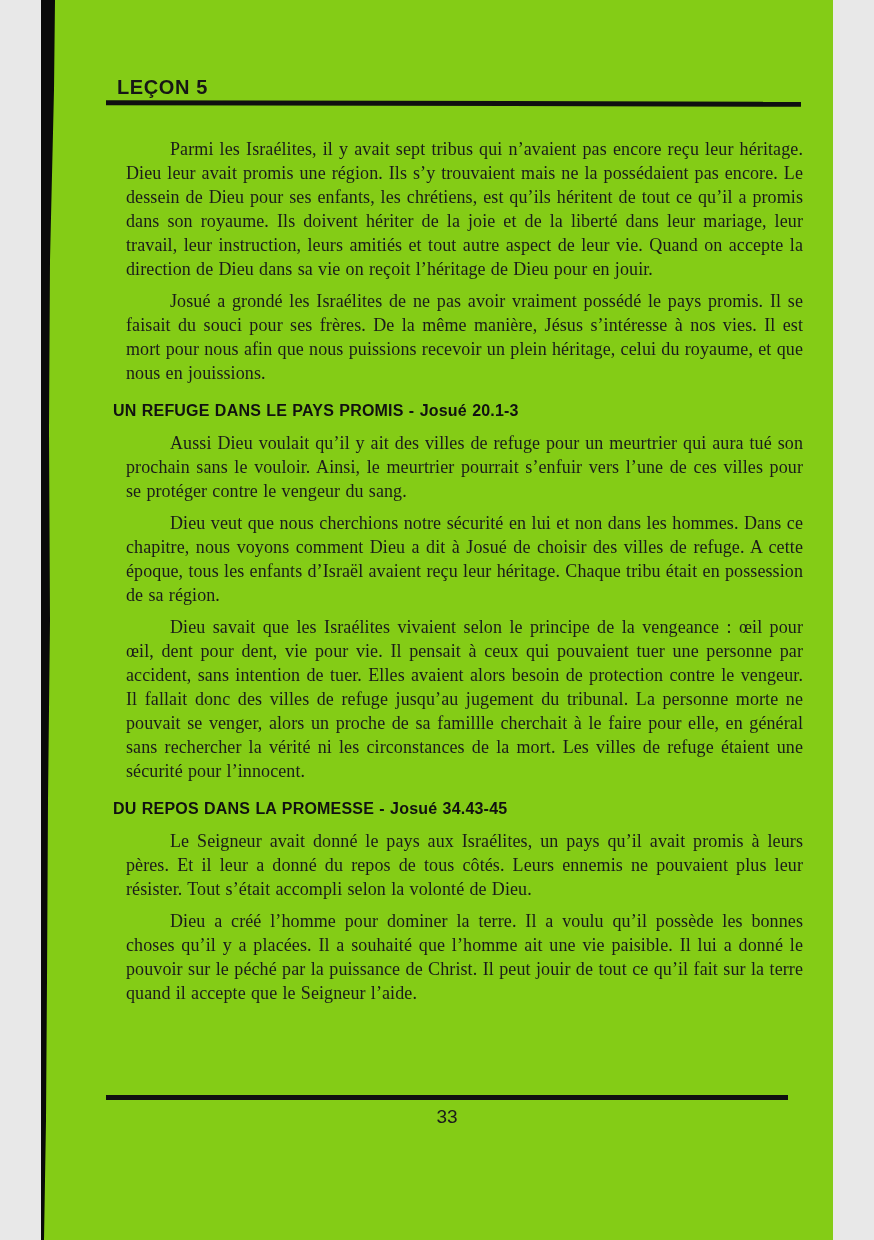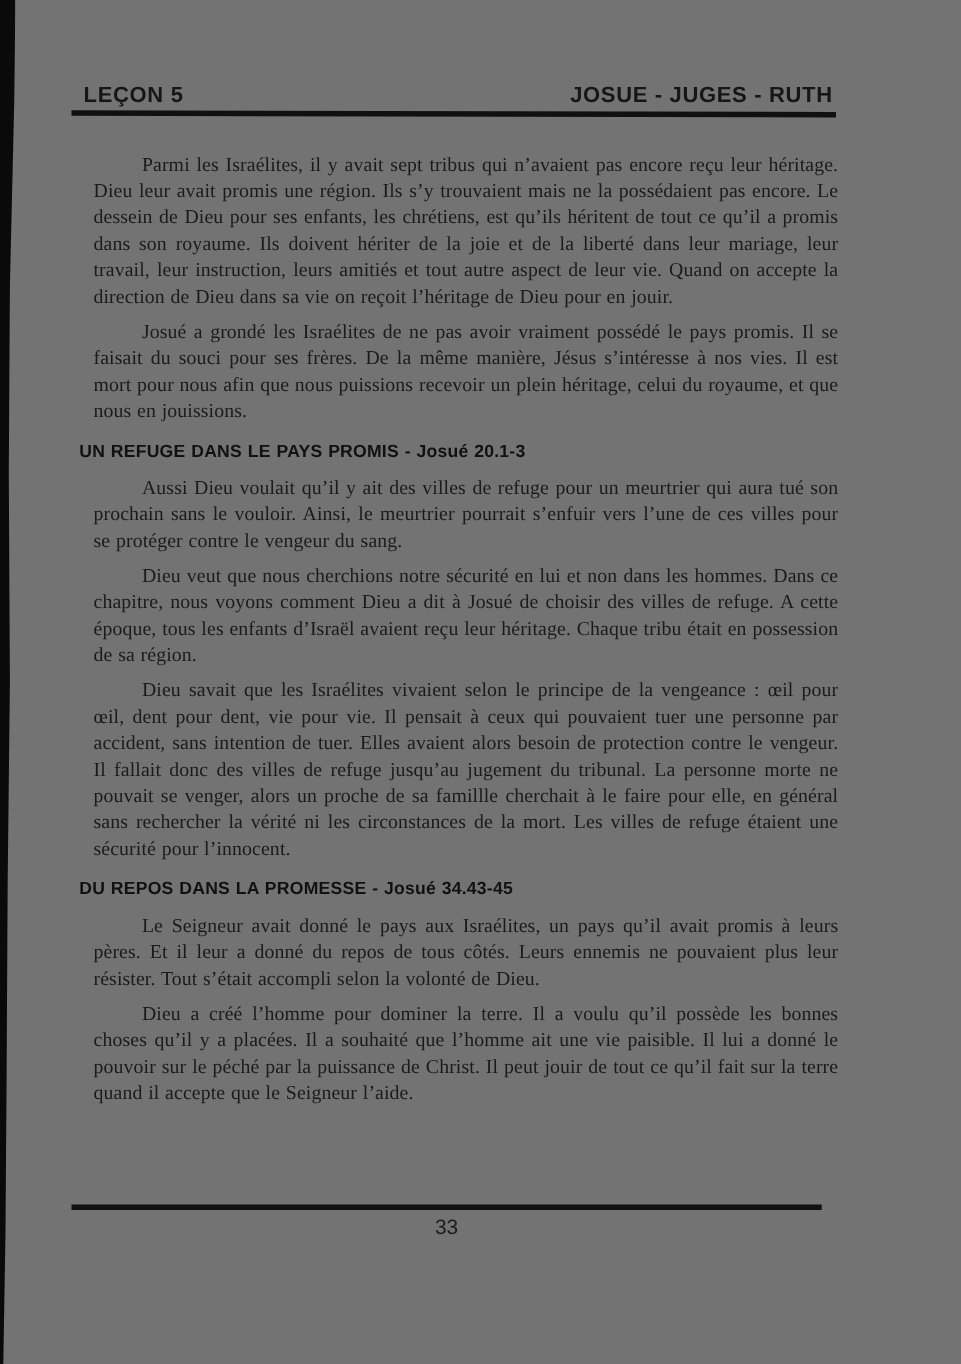--- a/index.html
+++ b/index.html
@@ -1,18 +1,18 @@
 <!DOCTYPE html>
 <html><head>
 <meta charset="utf-8">
 <style>
   html,body { margin:0; padding:0; background:#e8e8e8; }
   .page {
-    position:relative; width:874px; height:1240px; margin:0 auto;
-    background:#737373; overflow:hidden;
+    position:relative; width:792px; height:1240px; margin:0 auto;
+    background:#84cc16; overflow:hidden;
     font-family:"Liberation Serif", serif; color:#1b1b1b;
   }
   
   .scan-bar {
     position:absolute; left:0; top:0; width:16px; height:1240px;
     background:#0a0a0a;
     clip-path: polygon(0 0, 14px 0, 13px 90px, 9px 260px, 8px 430px, 9px 620px,
                        7px 800px, 6px 980px, 5px 1120px, 3px 1240px, 0 1240px);
   }
   .running-head {
@@ -49,21 +49,20 @@
   }
 </style>
 </head>
 <body>
 
 <div class="page">
   <div class="scan-bar"></div>
 
   <div class="running-head">
     <span>LEÇON 5</span>
-    <span>JOSUE - JUGES - RUTH</span>
   </div>
   <div class="head-rule"></div>
 
   <div class="content" id="content">
       <p>Parmi les Israélites, il y avait sept tribus qui n’avaient pas encore reçu leur héritage.  Dieu leur avait promis une région.  Ils s’y trouvaient mais ne la possédaient pas encore.  Le dessein de Dieu pour ses enfants, les chrétiens, est qu’ils héritent de tout ce qu’il a promis dans son royaume.  Ils doivent hériter de la joie et de la liberté dans leur mariage, leur travail, leur instruction, leurs amitiés et tout autre aspect de leur vie.  Quand on accepte la direction de Dieu dans sa vie on reçoit l’héritage de Dieu pour en jouir.</p>
       <p>Josué a grondé les Israélites de ne pas avoir vraiment possédé le pays promis.  Il se faisait du souci pour ses frères.  De la même manière, Jésus s’intéresse à nos vies.  Il est mort pour nous afin que nous puissions recevoir un plein héritage, celui du royaume, et que nous en jouissions.</p>
       <h2>UN REFUGE DANS LE PAYS PROMIS - Josué 20.1-3</h2>
       <p>Aussi Dieu voulait qu’il y ait des villes de refuge pour un meurtrier qui aura tué son prochain sans le vouloir. Ainsi, le meurtrier pourrait s’enfuir vers l’une de ces villes pour se protéger contre le vengeur du sang.</p>
       <p>Dieu veut que nous cherchions notre sécurité en lui et non dans les hommes.  Dans ce chapitre, nous voyons comment Dieu a dit à Josué de choisir des villes de refuge.  A cette époque, tous les enfants d’Israël avaient reçu leur héritage.  Chaque tribu était en possession de sa région.</p>
       <p>Dieu savait que les Israélites vivaient selon le principe de la vengeance : œil pour œil, dent pour dent, vie pour vie.  Il pensait à ceux qui pouvaient tuer une personne par accident, sans intention de tuer.  Elles avaient alors besoin de protection contre le vengeur.  Il fallait donc des villes de refuge jusqu’au jugement du tribunal.  La personne morte ne pouvait se venger, alors un proche de sa famillle cherchait à le faire pour elle, en général sans rechercher la vérité ni les circonstances de la mort.  Les villes de refuge étaient une sécurité pour l’innocent.</p>

